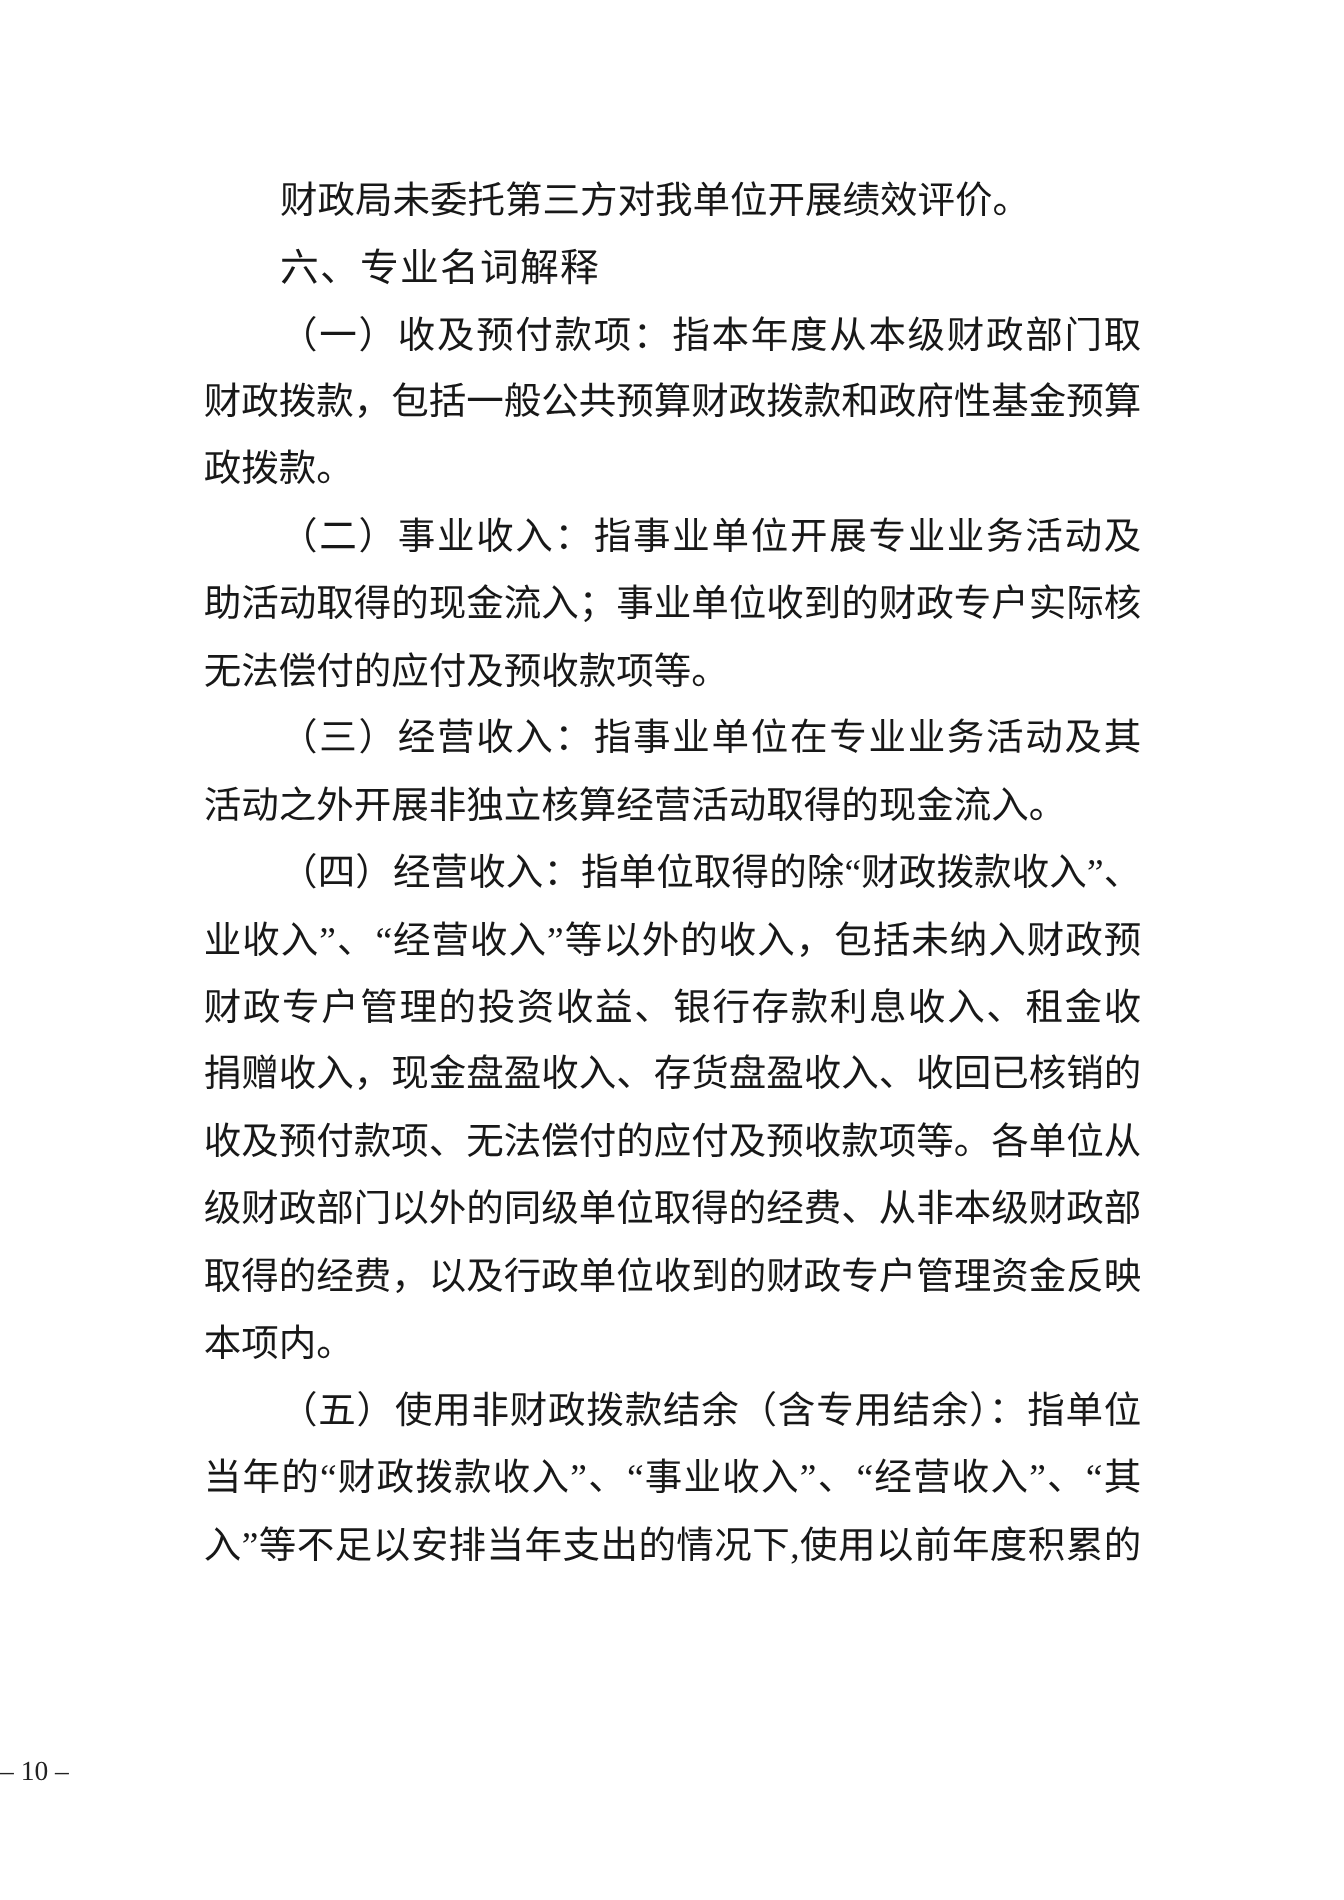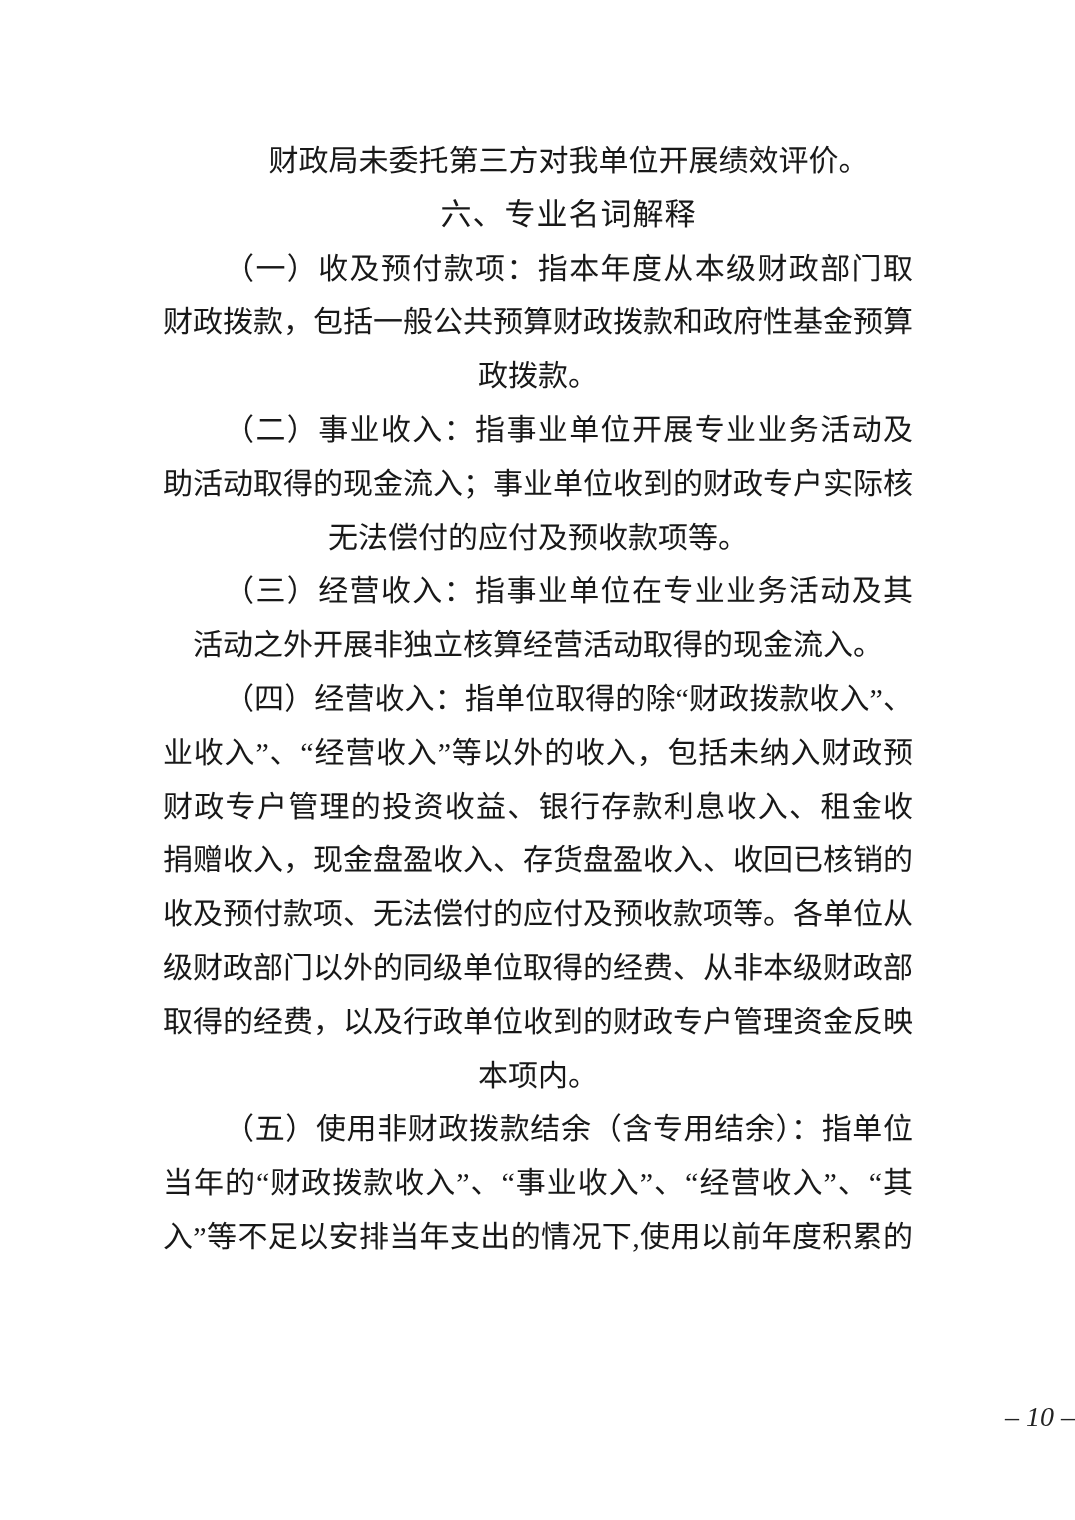--- a/index.html
+++ b/index.html
@@ -25,21 +25,21 @@
     left: 163px;
     top: 134px;
     width: 750px;
   }
   .line {
     height: 53.8px;
     line-height: 53.8px;
     font-size: 30px;
     overflow: hidden;
     white-space: nowrap;
-    text-align: center;
+    text-align: left;
   }
   .line.fill {
     white-space: normal;
     text-align: justify;
     text-align-last: justify;
   }
   .line.indent {
     padding-left: 61px;
   }
   .line.heading {
@@ -50,25 +50,24 @@
   }
   .run { font-weight: 400; }
   .run.bold { font-weight: 400; }
   .page-number {
     position: absolute;
     left: 0;
     right: 0;
     top: 1402px;
     height: 30px;
     line-height: 30px;
-    text-align: right;
-    font-size: 28px;
+    text-align: left;
+    font-size: 22px;
     font-family: "Liberation Serif", serif;
     color: #222222;
-    font-style: italic;
   }
 </style>
 </head>
 <body>
 
 <div class="page">
   <div class="content">
       <div class="line indent"><span class="run">财政局未委托第三方对我单位开展绩效评价。</span></div>
       <div class="line indent heading"><span class="run bold">六、专业名词解释</span></div>
       <div class="line indent fill"><span class="run bold">（一）收及预付款项：</span><span class="run">指本年度从本级财政部门取得的</span></div>

